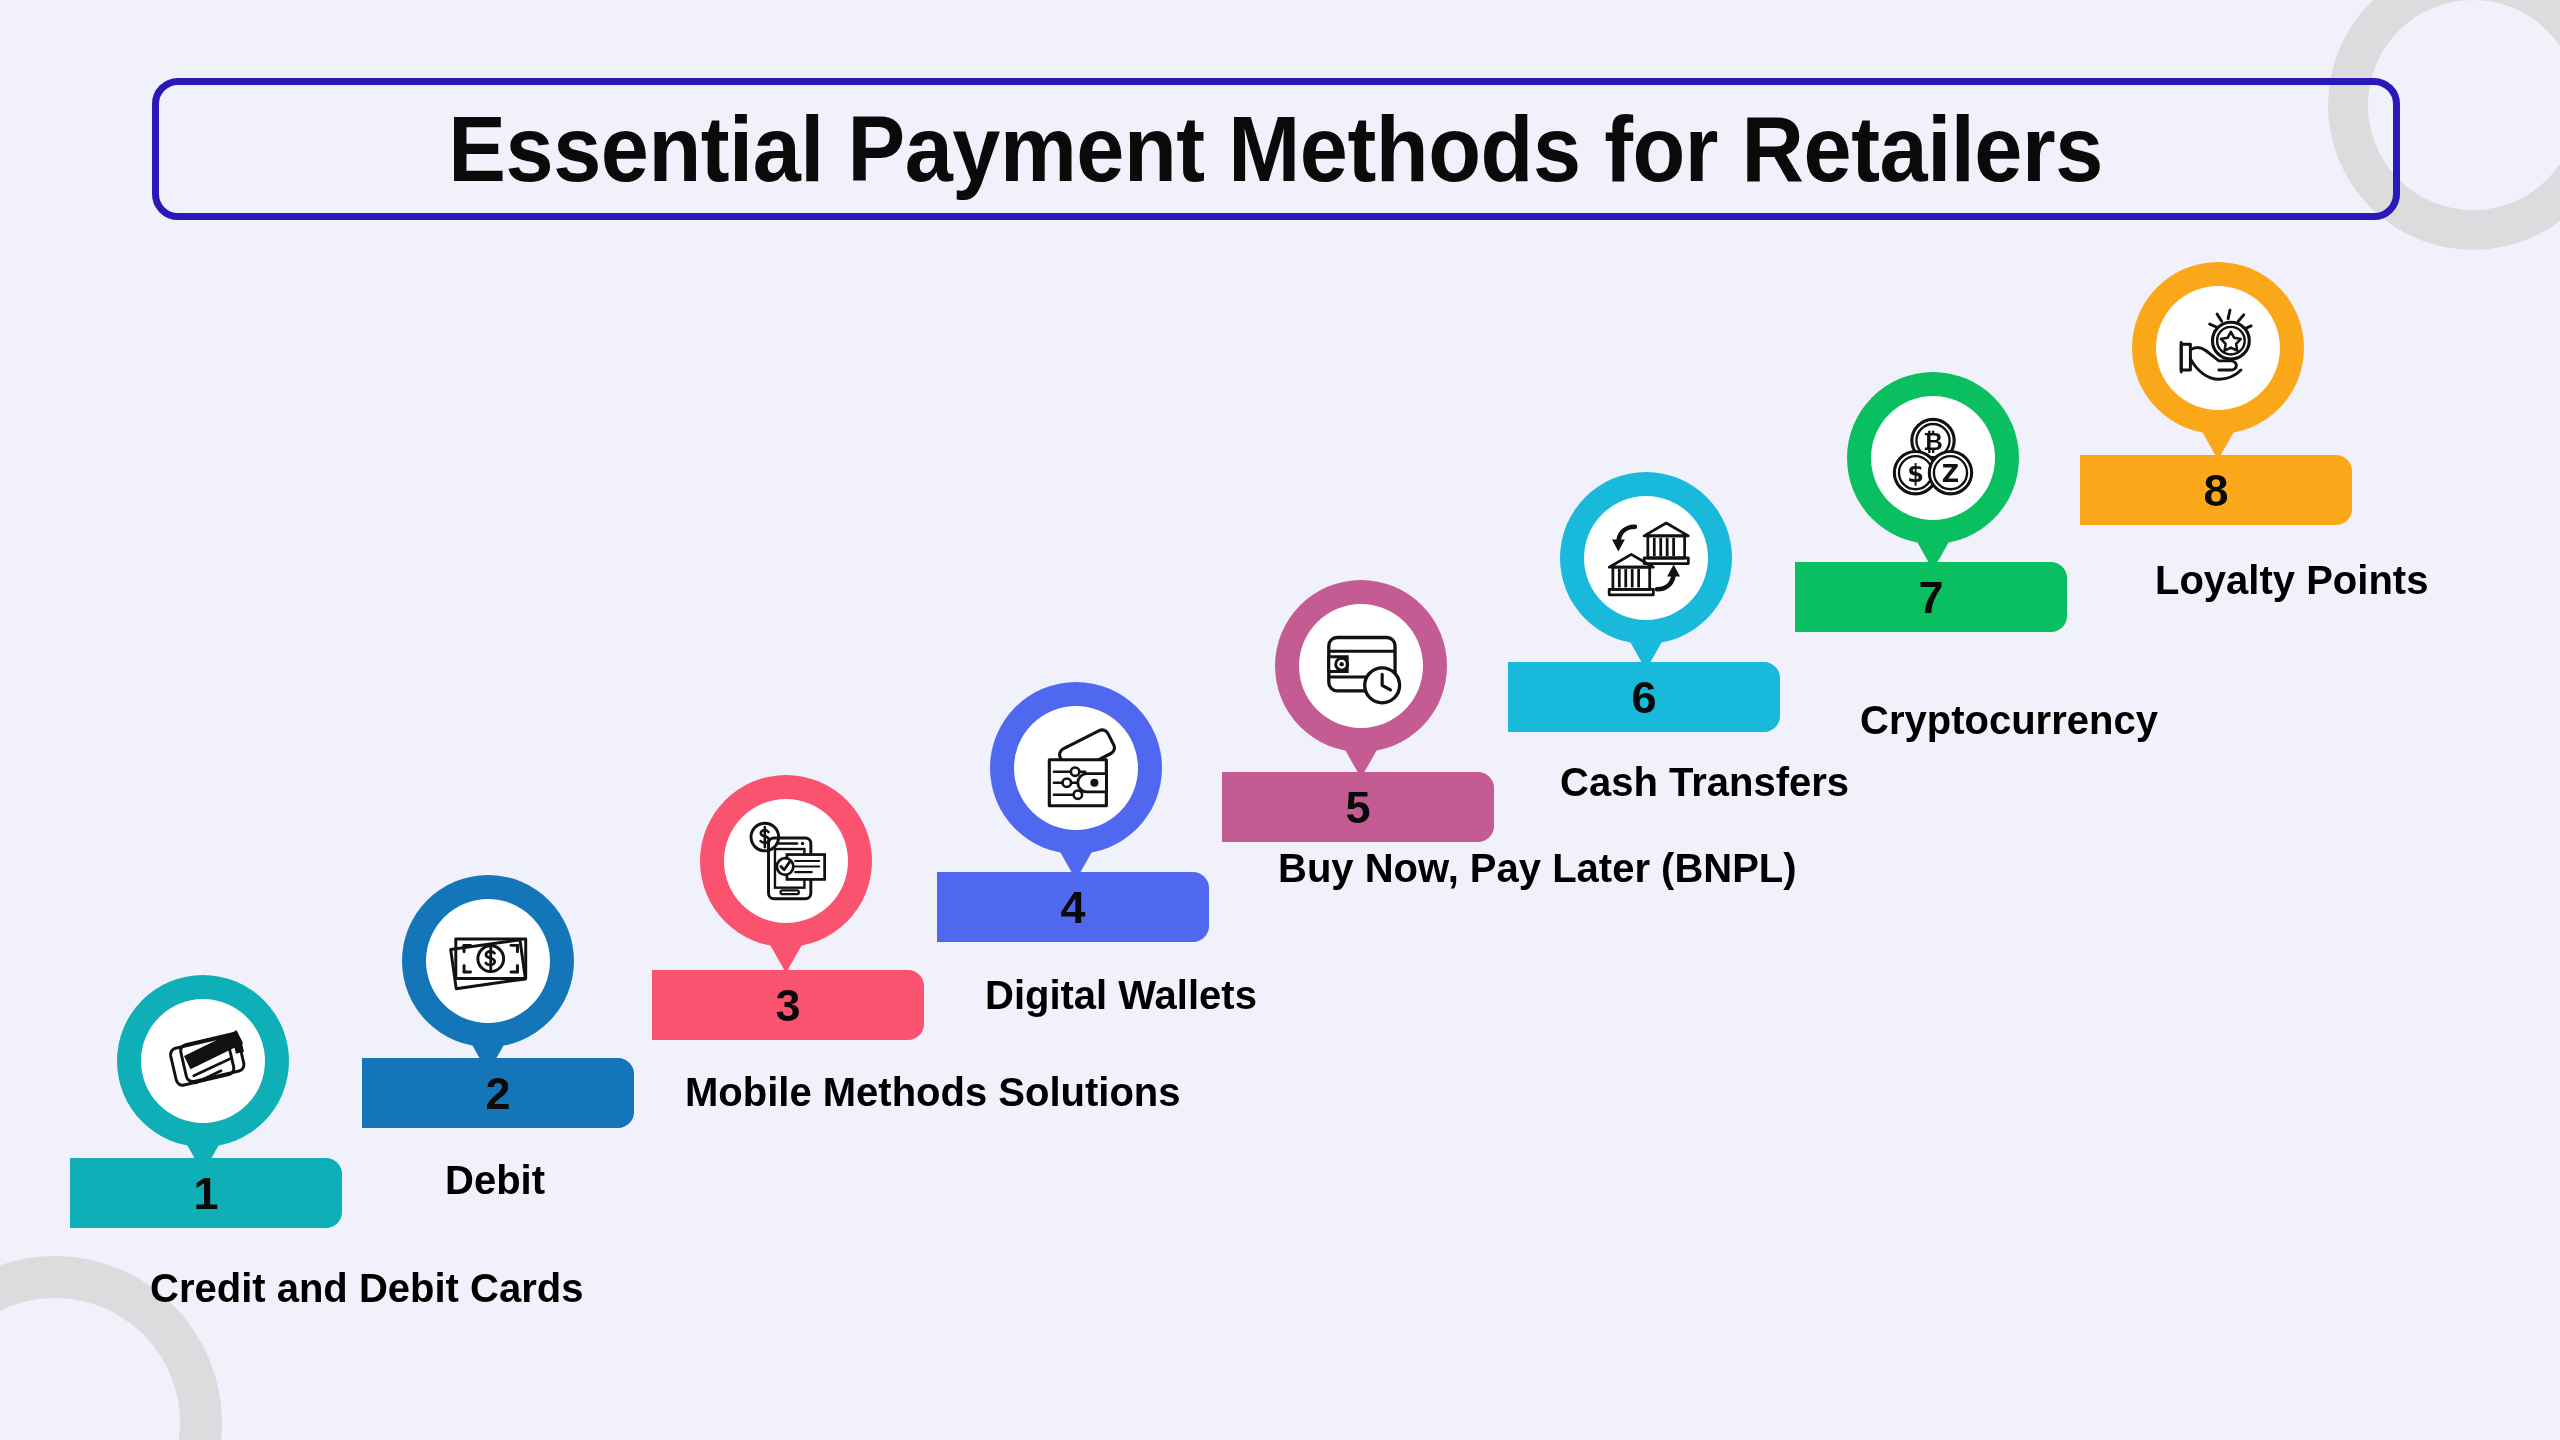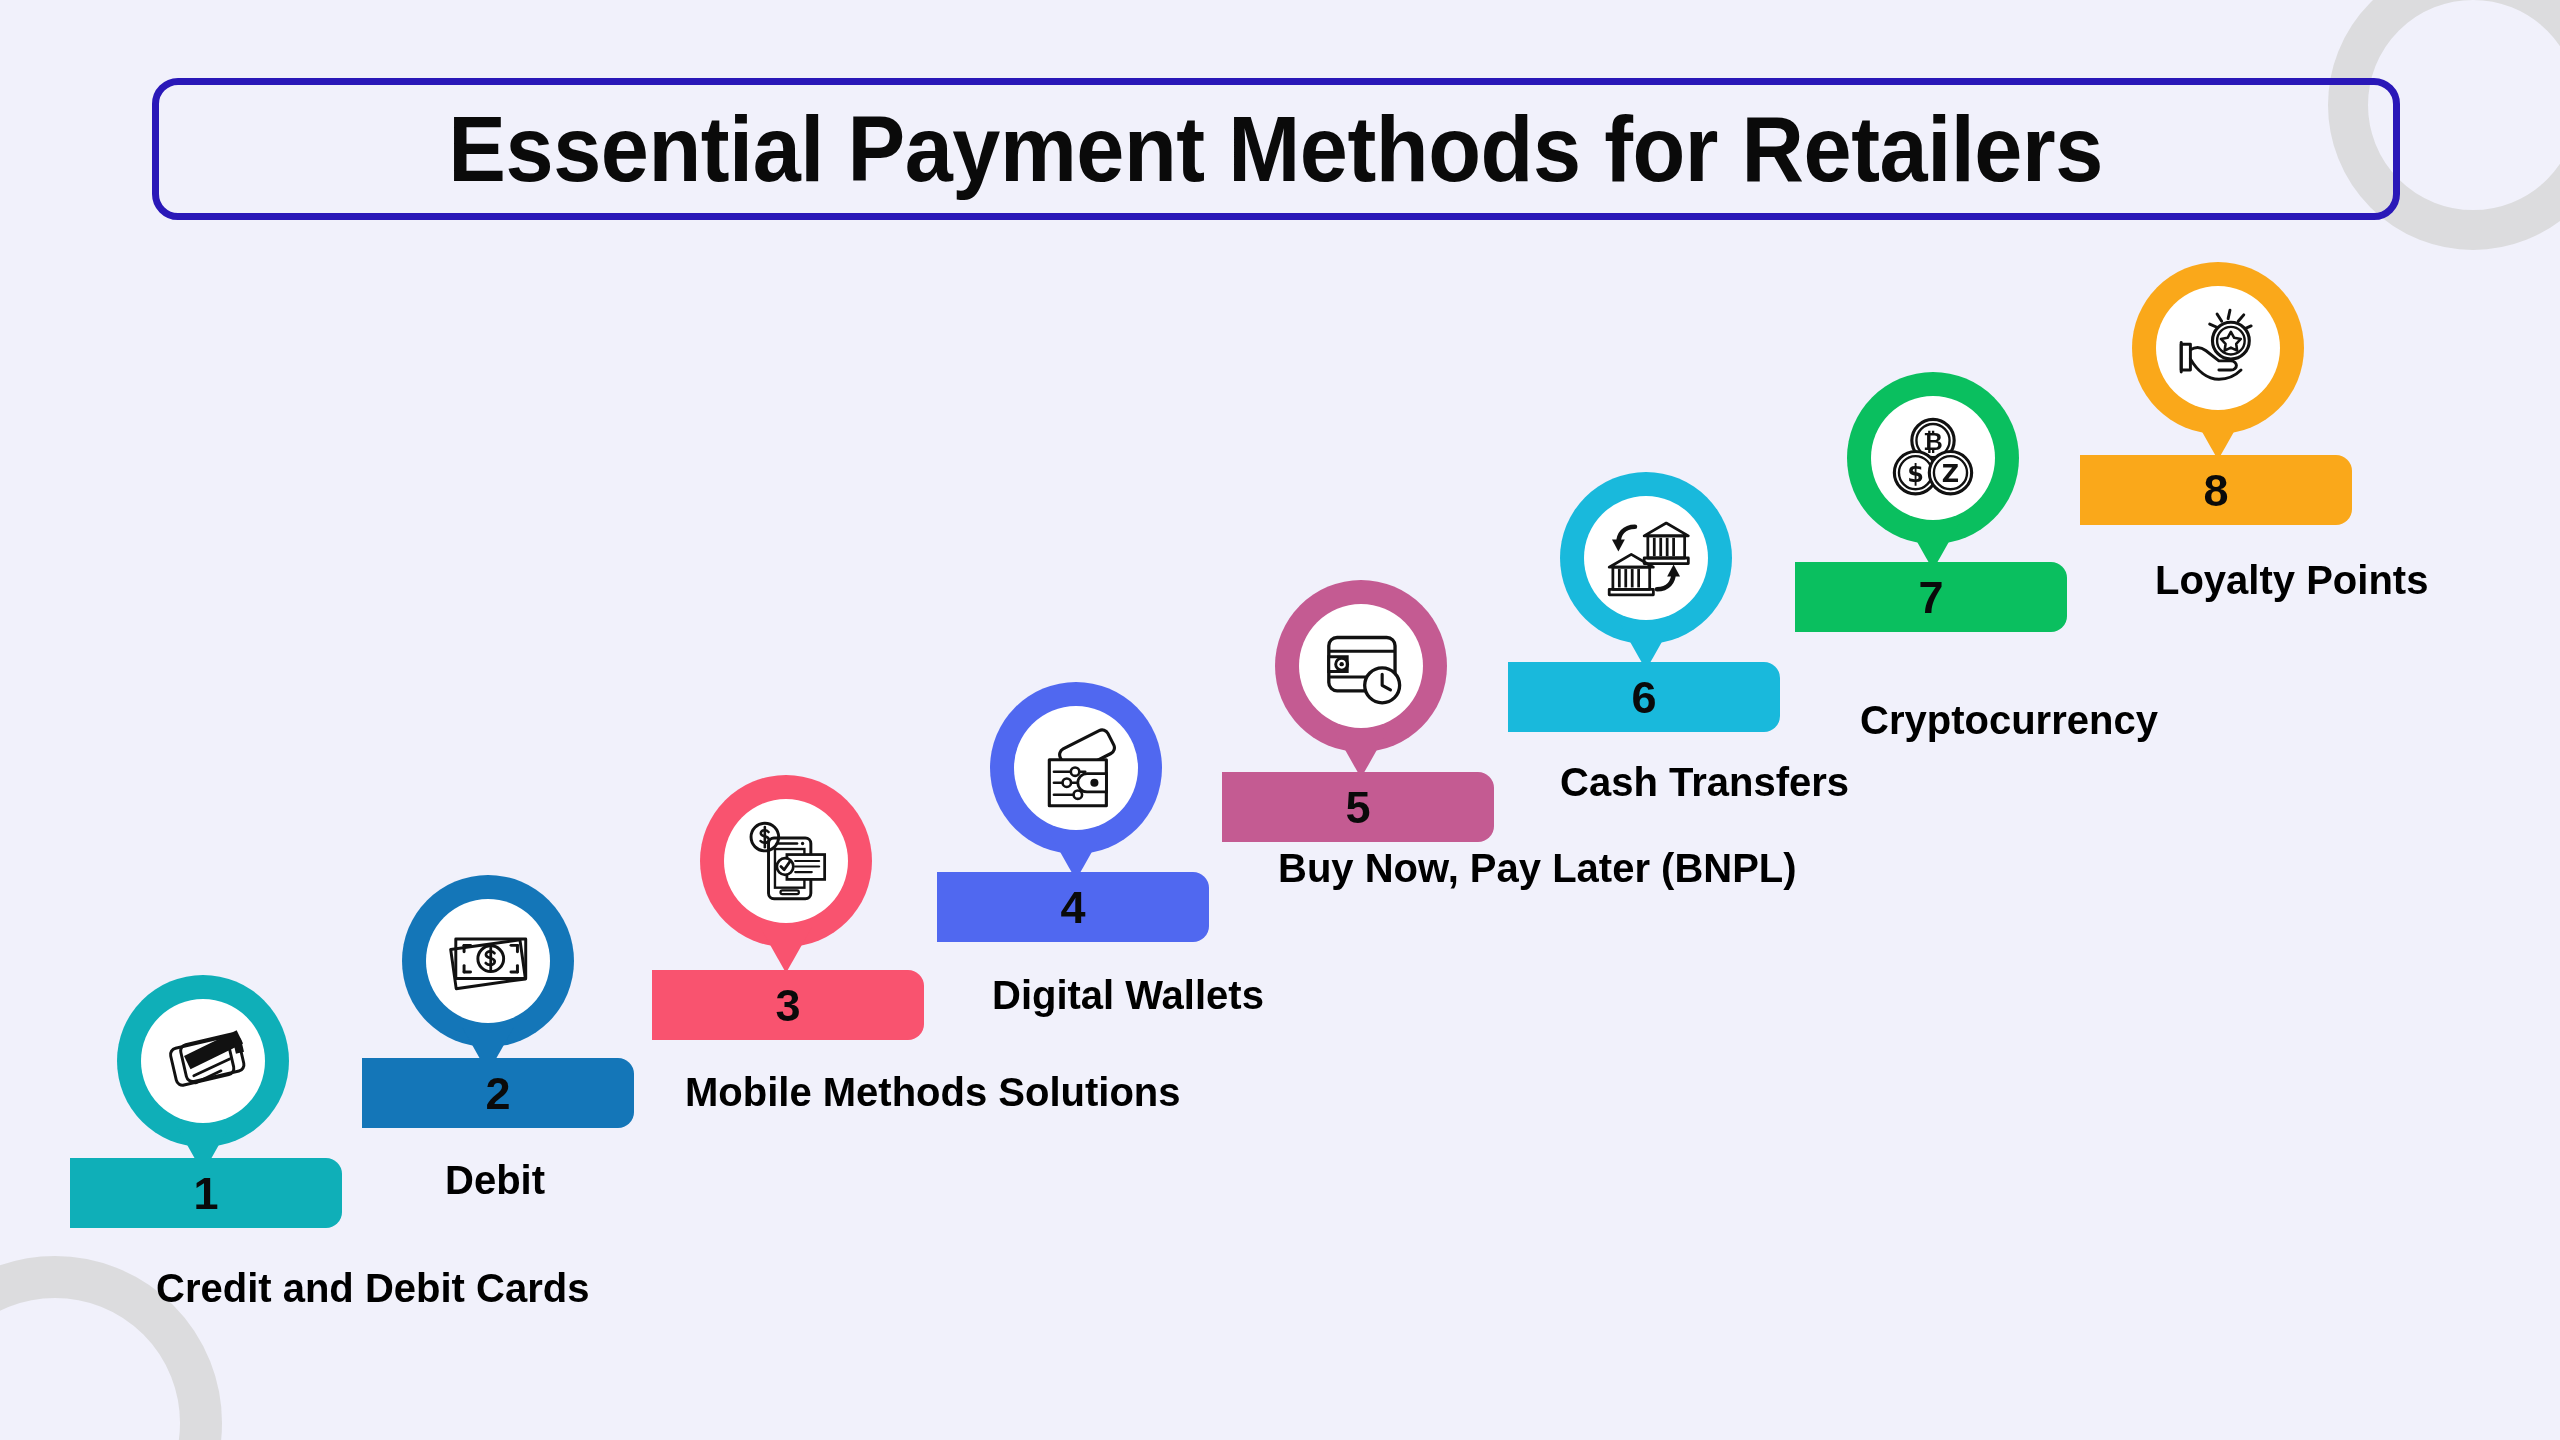--- a/index.html
+++ b/index.html
@@ -121,21 +121,21 @@
         <div class="pin-tail" style="border-top-color: rgb(15, 175, 184);"></div>
         <div class="pin-inner">
           <svg class="pin-icon" viewBox="0 0 100 100">
             <use href="#ic-credit-card-icon"></use>
           </svg>
         </div>
       </div>
       <div class="num-bar" style="left: 70px; top: 1158px; background: rgb(15, 175, 184);">
         <span class="num-bar-text">1</span>
       </div>
-      <div class="step-label" style="left: 156px; top: 1268px;">Credit and Debit Cards</div>
+      <div class="step-label" style="left: 150px; top: 1268px;">Credit and Debit Cards</div>
     </div>
     <div class="step">
       <div class="pin" style="left: 402px; top: 875px; background: rgb(20, 118, 184);">
         <div class="pin-tail" style="border-top-color: rgb(20, 118, 184);"></div>
         <div class="pin-inner">
           <svg class="pin-icon" viewBox="0 0 100 100">
             <use href="#ic-banknotes-icon"></use>
           </svg>
         </div>
       </div>
@@ -163,21 +163,21 @@
         <div class="pin-tail" style="border-top-color: rgb(80, 104, 240);"></div>
         <div class="pin-inner">
           <svg class="pin-icon" viewBox="0 0 100 100">
             <use href="#ic-digital-wallet-icon"></use>
           </svg>
         </div>
       </div>
       <div class="num-bar" style="left: 937px; top: 872px; background: rgb(80, 104, 240);">
         <span class="num-bar-text">4</span>
       </div>
-      <div class="step-label" style="left: 985px; top: 975px; margin-left: 7px;">Digital Wallets</div>
+      <div class="step-label" style="left: 985px; top: 975px;">Digital Wallets</div>
     </div>
     <div class="step">
       <div class="pin" style="left: 1275px; top: 580px; background: rgb(196, 91, 146);">
         <div class="pin-tail" style="border-top-color: rgb(196, 91, 146);"></div>
         <div class="pin-inner">
           <svg class="pin-icon" viewBox="0 0 100 100">
             <use href="#ic-wallet-clock-icon"></use>
           </svg>
         </div>
       </div>

